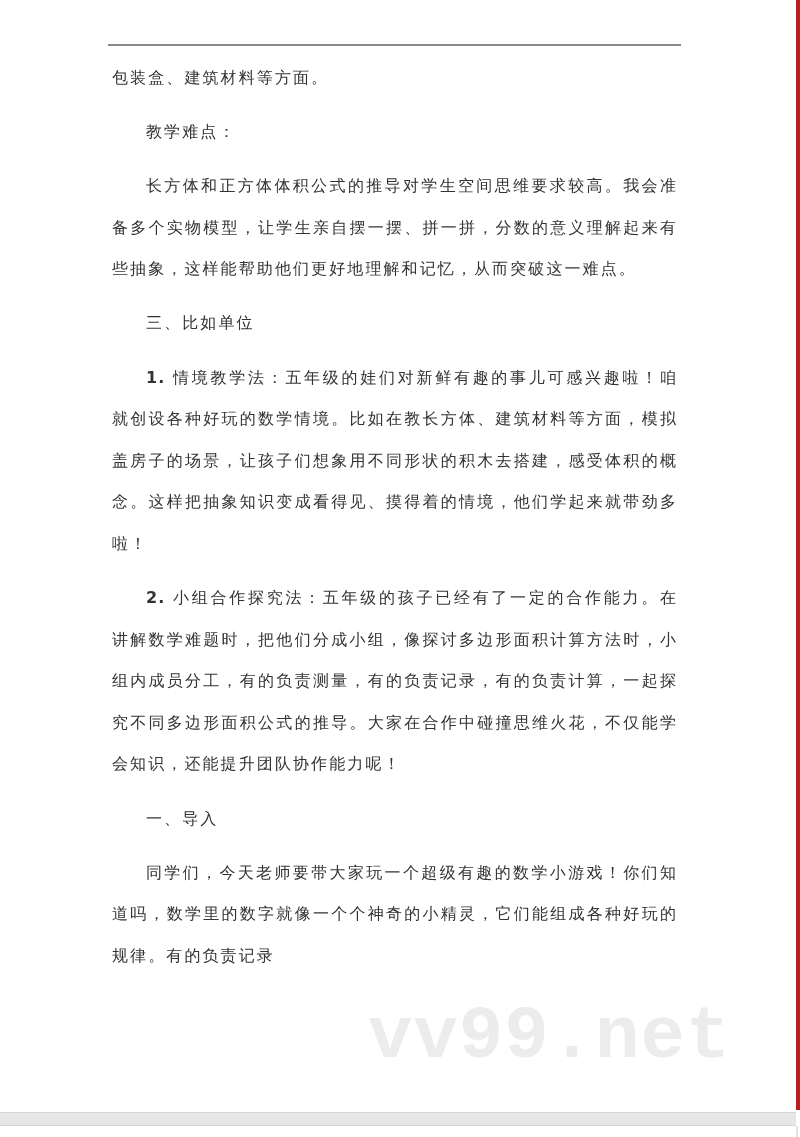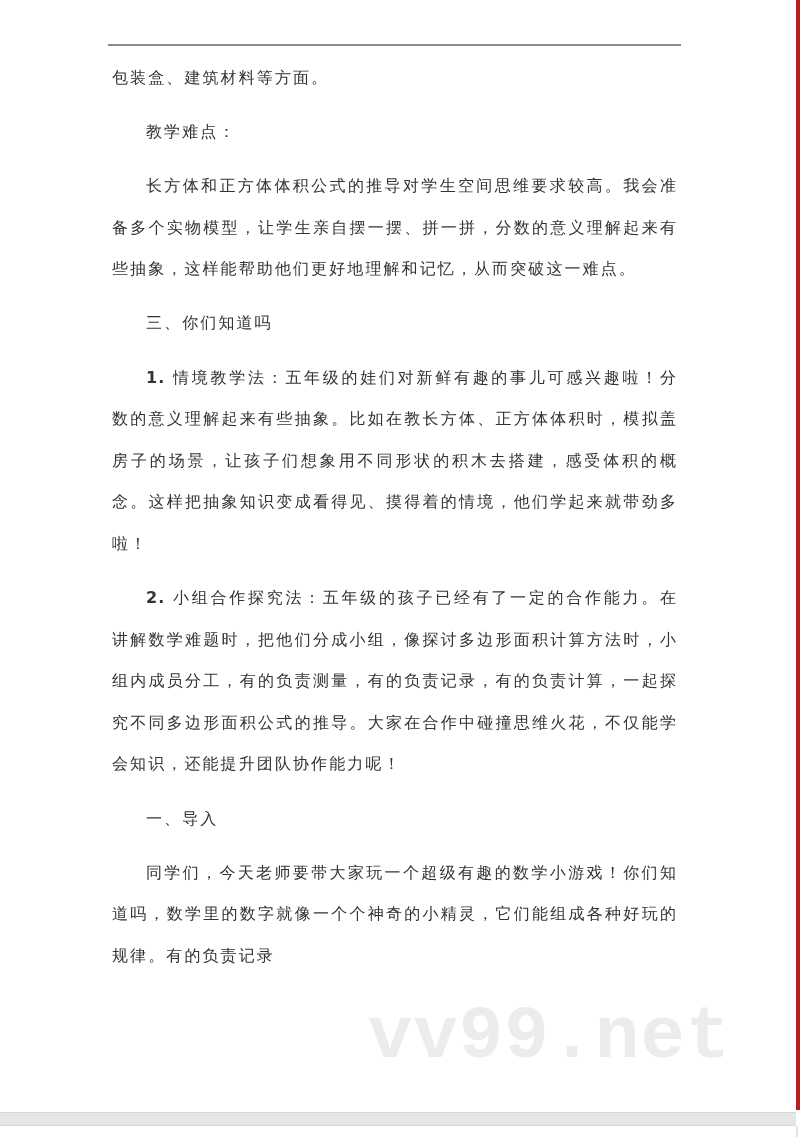--- a/index.html
+++ b/index.html
@@ -108,23 +108,23 @@
   <div class="header-rule"></div>
 
   <div class="content">
     <p class="para noindent">包装盒、建筑材料等方面。</p>
 
     <p class="heading">教学难点：</p>
 
 
     <p class="para">长方体和正方体体积公式的推导对学生空间思维要求较高。我会准备多个实物模型，让学生亲自摆一摆、拼一拼，分数的意义理解起来有些抽象，这样能帮助他们更好地理解和记忆，从而突破这一难点。</p>
 
-    <p class="heading">三、你们知道吗</p>
+    <p class="heading">三、比如单位</p>
 
-    <p class="para"><span class="num">1.</span><span> 情境教学法：五年级的娃们对新鲜有趣的事儿可感兴趣啦！分数的意义理解起来有些抽象。比如在教长方体、正方体体积时，模拟盖房子的场景，让孩子们想象用不同形状的积木去搭建，感受体积的概念。这样把抽象知识变成看得见、摸得着的情境，他们学起来就带劲多啦！</span></p>
+    <p class="para"><span class="num">1.</span><span> 情境教学法：五年级的娃们对新鲜有趣的事儿可感兴趣啦！咱就创设各种好玩的数学情境。比如在教长方体、建筑材料等方面，模拟盖房子的场景，让孩子们想象用不同形状的积木去搭建，感受体积的概念。这样把抽象知识变成看得见、摸得着的情境，他们学起来就带劲多啦！</span></p>
 
     <p class="para"><span class="num">2.</span><span> 小组合作探究法：五年级的孩子已经有了一定的合作能力。在讲解数学难题时，把他们分成小组，像探讨多边形面积计算方法时，小组内成员分工，有的负责测量，有的负责记录，有的负责计算，一起探究不同多边形面积公式的推导。大家在合作中碰撞思维火花，不仅能学会知识，还能提升团队协作能力呢！</span></p>
 
     <p class="heading">一、导入</p>
 
     <p class="para">同学们，今天老师要带大家玩一个超级有趣的数学小游戏！你们知道吗，数学里的数字就像一个个神奇的小精灵，它们能组成各种好玩的规律。有的负责记录</p>
   </div>
 
   <div class="watermark">vv99.net</div>
 </div>

